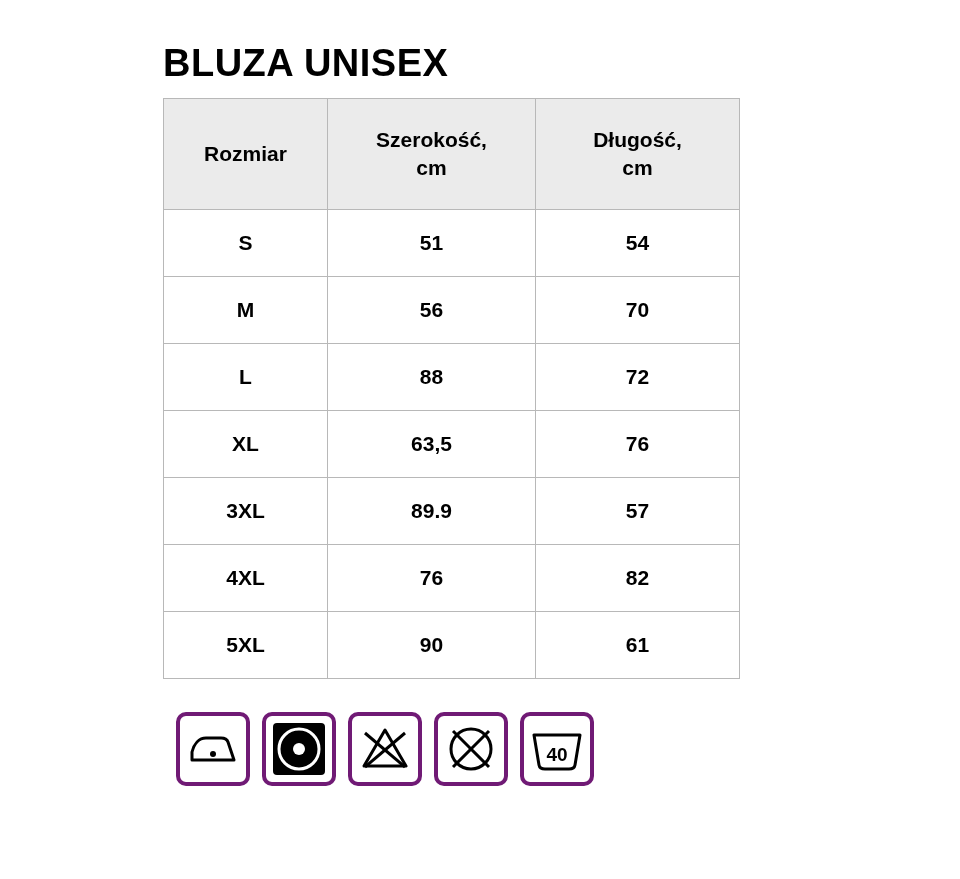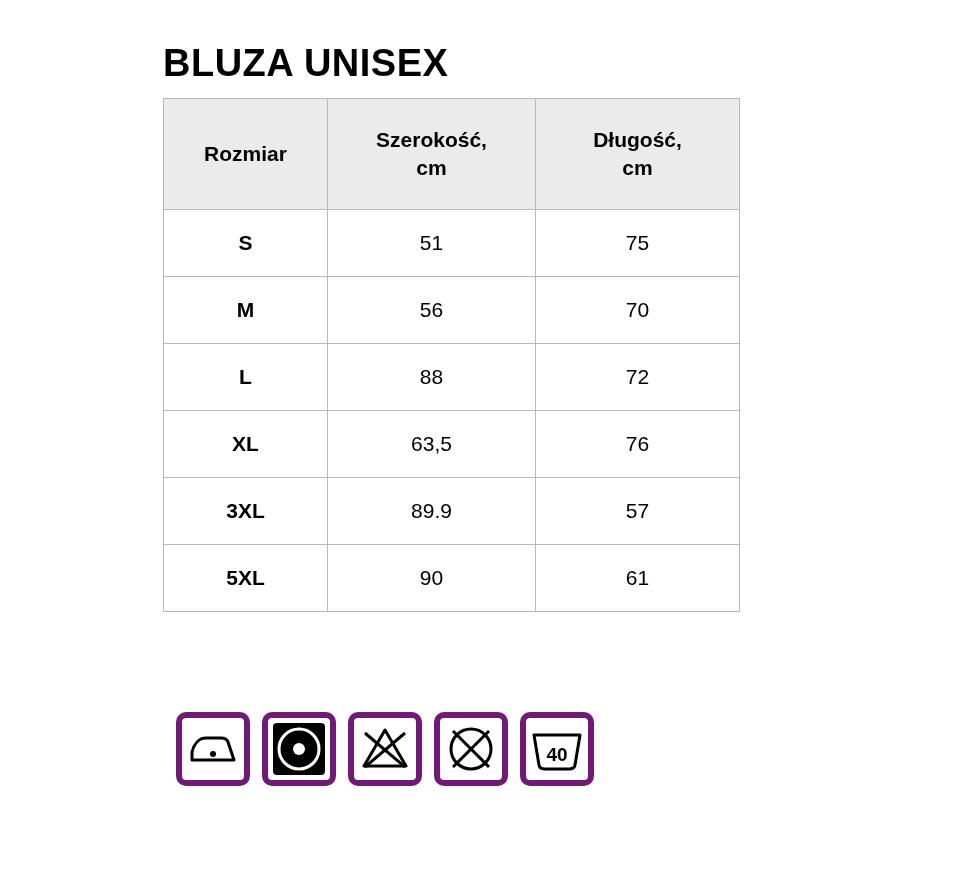--- a/index.html
+++ b/index.html
@@ -54,38 +54,38 @@
   .size-table thead th {
     background: #ebebeb;
     font-weight: bold;
     height: 102px;
     line-height: 1.35;
     padding: 4px 6px;
   }
   .size-table tbody td {
     height: 62px;
     background: #ffffff;
-    font-weight: normal;
+    font-weight: bold;
     padding: 2px 6px;
   }
   .size-table tbody td.size-cell {
     font-weight: bold;
   }
   .care-icons {
     position: absolute;
     left: 176px;
     top: 712px;
     display: flex;
     gap: 12px;
   }
   .care-icon {
     width: 74px;
     height: 74px;
     background: #ffffff;
-    border: 6px solid #701a75;
+    border: 4px solid #701a75;
     border-radius: 10px;
     box-sizing: border-box;
     display: flex;
     align-items: center;
     justify-content: center;
   }
   .care-icon svg {
     display: block;
   }
 </style>
@@ -114,41 +114,46 @@
         <th>
           <span>Długość,</span><br>
           <span>cm</span>
         </th>
       </tr>
     </thead>
     <tbody>
       <tr>
         <td class="size-cell">S</td>
         <td>51</td>
-        <td>75</td>
+        <td>54</td>
       </tr>
       <tr>
         <td class="size-cell">M</td>
         <td>56</td>
         <td>70</td>
       </tr>
       <tr>
         <td class="size-cell">L</td>
         <td>88</td>
         <td>72</td>
       </tr>
       <tr>
         <td class="size-cell">XL</td>
         <td>63,5</td>
         <td>76</td>
       </tr>
       <tr>
         <td class="size-cell">3XL</td>
         <td>89.9</td>
         <td>57</td>
+      </tr>
+      <tr>
+        <td class="size-cell">4XL</td>
+        <td>76</td>
+        <td>82</td>
       </tr>
       <tr>
         <td class="size-cell">5XL</td>
         <td>90</td>
         <td>61</td>
       </tr>
     </tbody>
   </table>
 
   <div class="care-icons">

